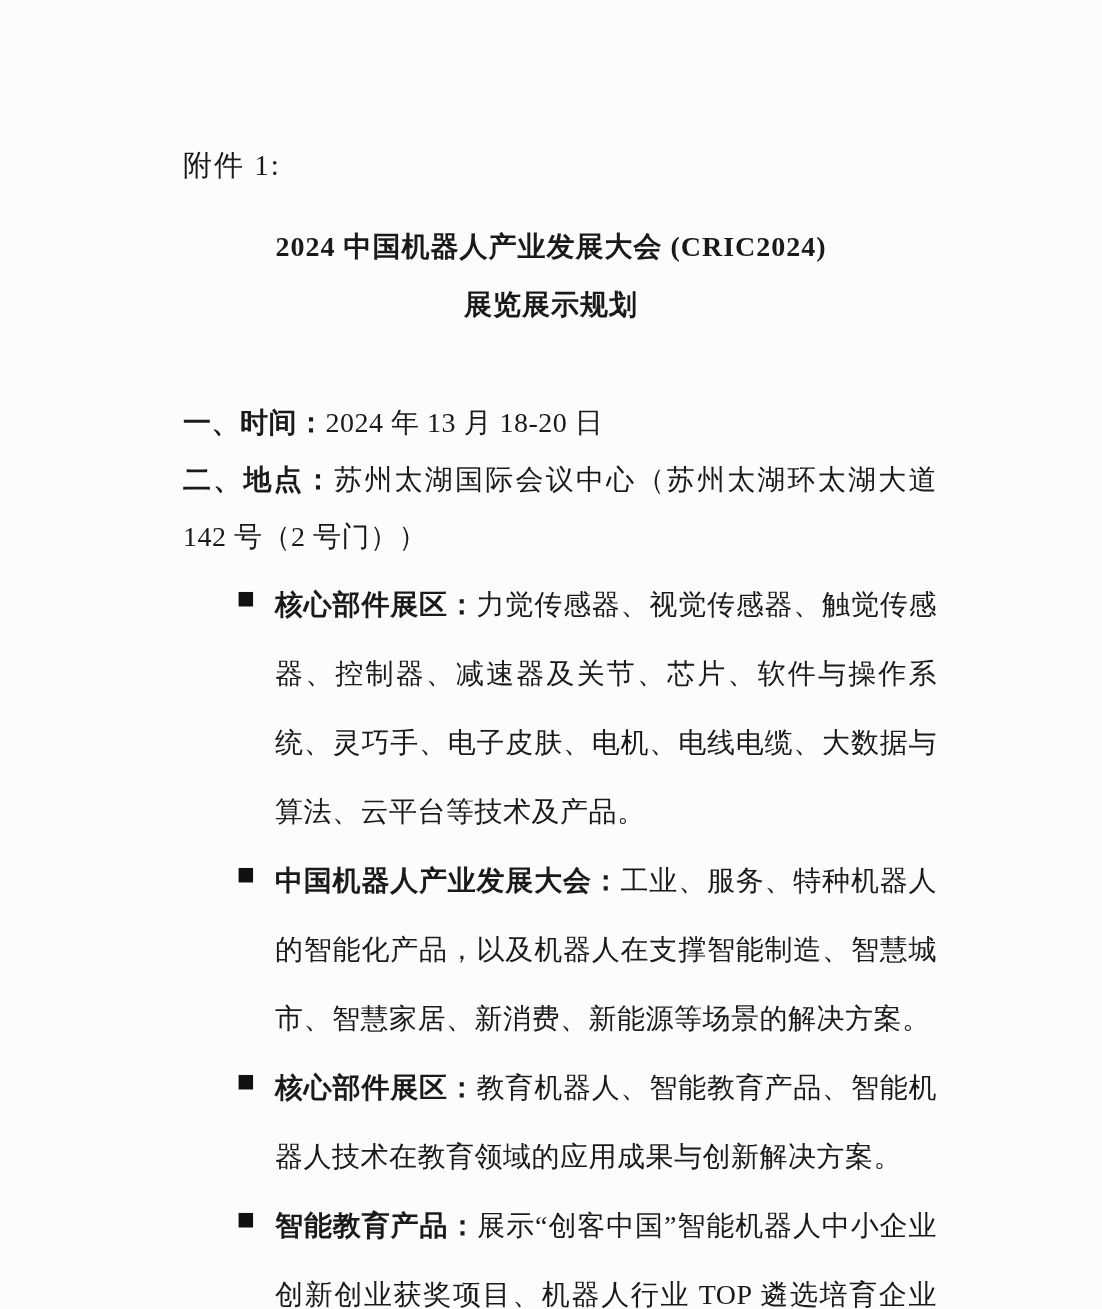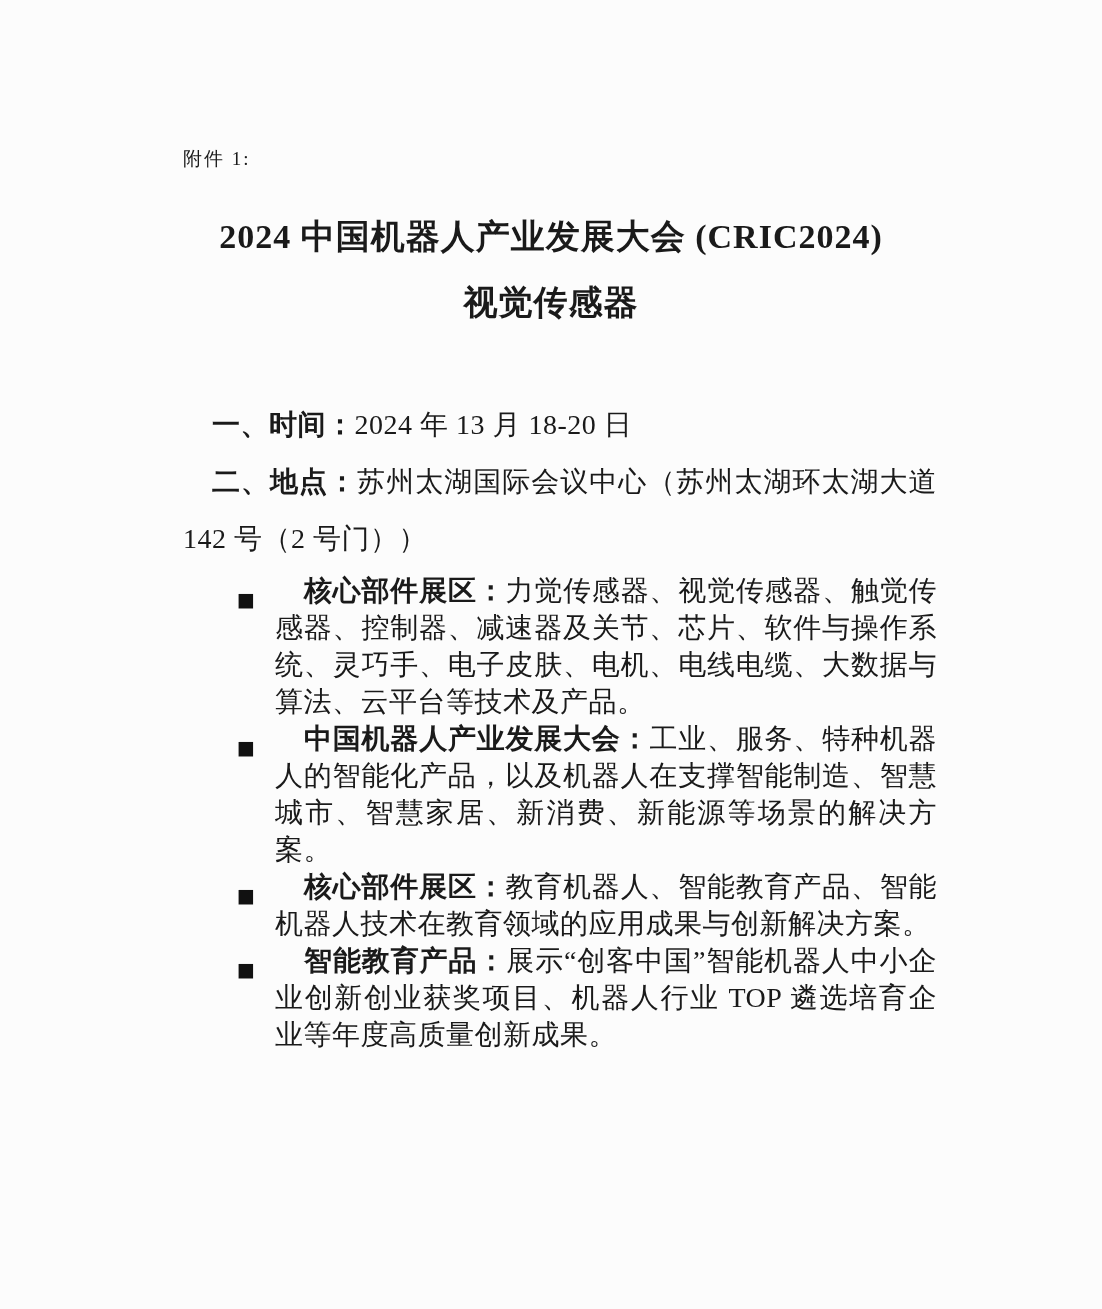--- a/index.html
+++ b/index.html
@@ -13,75 +13,75 @@
     height: 1309px;
     margin: 0 auto;
     background: #fcfcfc;
     color: #1a1a1a;
     font-family: "Liberation Serif", "DejaVu Serif", serif;
     overflow: hidden;
     box-sizing: border-box;
   }
   .attachment-label {
     margin: 146px 0 0 183px;
-    font-size: 19px;
+    font-size: 29px;
     letter-spacing: 2px;
   }
   .doc-title {
     text-align: center;
     font-weight: bold;
-    font-size: 34px;
+    font-size: 28px;
     letter-spacing: 1px;
   }
   .doc-title.line1 { margin-top: 42px; }
   .doc-title.line2 { margin-top: 20px; }
   .content {
     margin: 70px 165px 0 183px;
     font-size: 28px;
     line-height: 57px;
   }
   .section {
     margin: 0;
     text-align: justify;
     letter-spacing: 0.5px;
   }
-  .bold-label { font-weight: bold; margin-left: 29px; }
+  .bold-label { font-weight: bold; }
   .bullet-list {
     margin: 5px 0 0 54px;
   }
   .bullet-item {
     display: flex;
     align-items: flex-start;
   }
   .bullet-marker {
     width: 38px;
     flex: 0 0 38px;
     font-size: 19px;
     line-height: 55px;
     font-family: "DejaVu Sans", sans-serif;
     color: #111;
   }
   .bullet-text {
     flex: 1;
     margin: 0;
-    line-height: 37px;
+    line-height: 69px;
     text-align: justify;
     letter-spacing: 0.5px;
   }
 </style>
 </head>
 <body>
 
 <div class="page">
 
   <div class="attachment-label">附件 1:</div>
 
   <div class="doc-title line1">2024 中国机器人产业发展大会  (CRIC2024)</div>
 
-  <div class="doc-title line2">视觉传感器</div>
+  <div class="doc-title line2">展览展示规划</div>
 
   <div class="content">
 
     <p class="section"><span class="bold-label">一、时间：</span><span>2024 年 13 月 18-20 日</span></p>
 
     <p class="section"><span class="bold-label">二、地点：</span><span>苏州太湖国际会议中心（苏州太湖环太湖大道 142 号（2 号门））</span></p>
 
 
     <div class="bullet-list">
 

